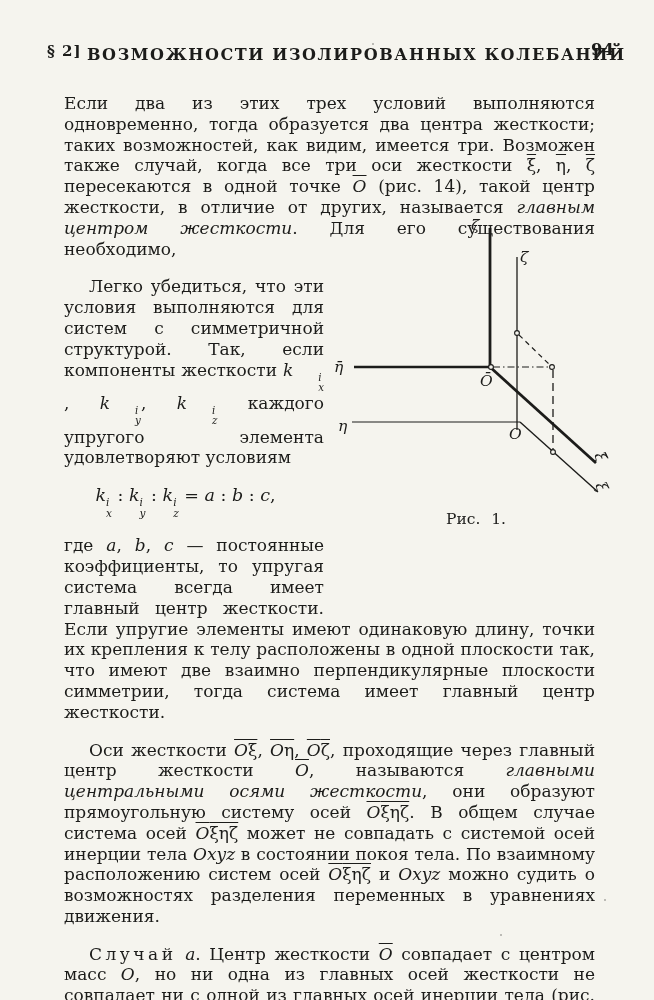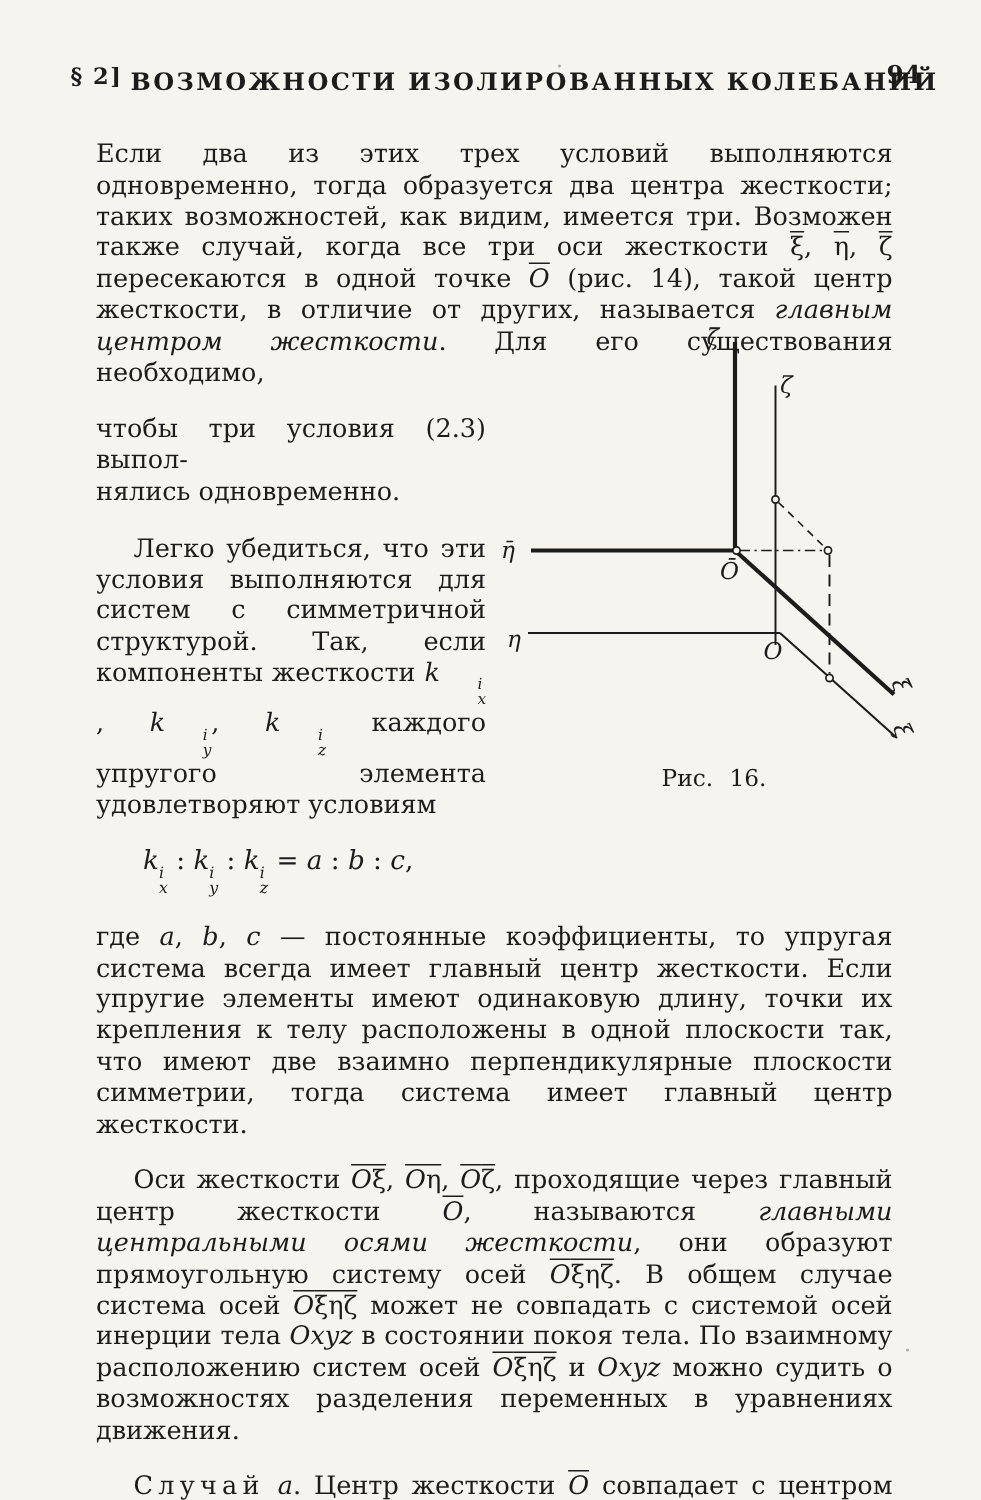--- a/index.html
+++ b/index.html
@@ -48,21 +48,20 @@
 
   <div class="running-head">
     <span class="rh-section">§ 2]</span>
     <span class="rh-title">ВОЗМОЖНОСТИ ИЗОЛИРОВАННЫХ КОЛЕБАНИЙ</span>
     <span class="rh-page">94</span>
   </div>
 
   <div class="body-text">
     <p class="noindent">Если два из этих трех условий выполняются одновременно, тогда образуется два центра жесткости; таких возможностей, как видим, имеется три. Возможен также случай, когда все три оси жесткости <span class="ov">ξ</span>, <span class="ov">η</span>, <span class="ov">ζ</span> пересекаются в одной точке <span class="ov"><i>O</i></span> (рис. 14), такой центр жесткости, в отличие от других, называется <i>главным центром жесткости</i>. Для его существования необходимо,</p>
     <div class="fig-spacer"></div>
-    <p class="noindent">чтобы три условия (2.3) выпол-<br>нялись одновременно.</p>
     <p>Легко убедиться, что эти условия выполняются для систем с симметричной структурой. Так, если компоненты жесткости <i>k</i><span class="ss">
           <span>i</span>
           <span>x</span>
         </span>, <i>k</i><span class="ss">
           <span>i</span>
           <span>y</span>
         </span>, <i>k</i><span class="ss">
           <span>i</span>
           <span>z</span>
         </span> каждого упругого элемента удовлетворяют условиям</p>
@@ -104,20 +103,20 @@
 
       <text x="141" y="18">ζ̄</text>
       <text x="190" y="50">ζ</text>
       <text x="4" y="160">η̄</text>
       <text x="8" y="219">η</text>
       <text x="150" y="174">Ō</text>
       <text x="179" y="227">O</text>
       <text x="264" y="243" transform="rotate(65 264 243)">ξ̄</text>
       <text x="265" y="273" transform="rotate(65 265 273)">ξ</text>
     </svg>
-    <div class="fig-caption">Рис. 16.</div>
+    <div class="fig-caption">Рис. 1.</div>
   </div>
 
   <div class="speck" style="left:372px;top:43px;width:2px;height:2px;"></div>
   <div class="speck" style="left:500px;top:934px;width:2px;height:2px;"></div>
   <div class="speck" style="left:604px;top:899px;width:2px;height:2px;"></div>
 
 </div>
 
 </body></html>

